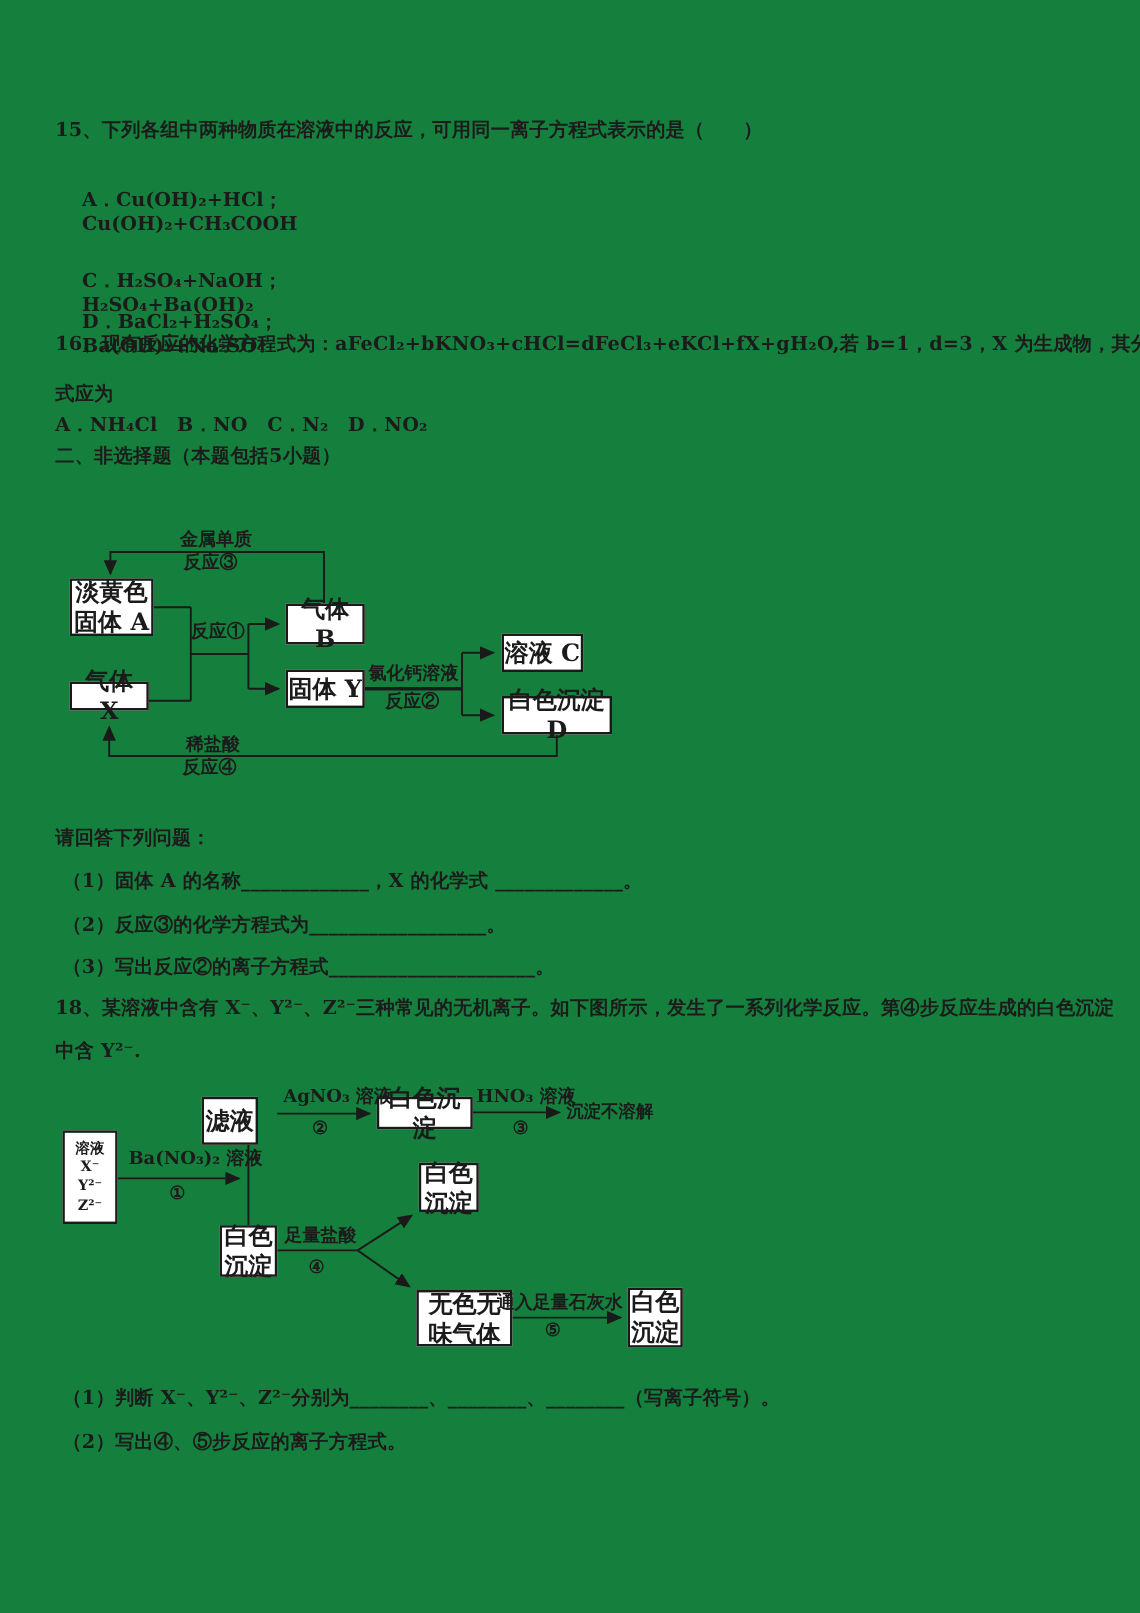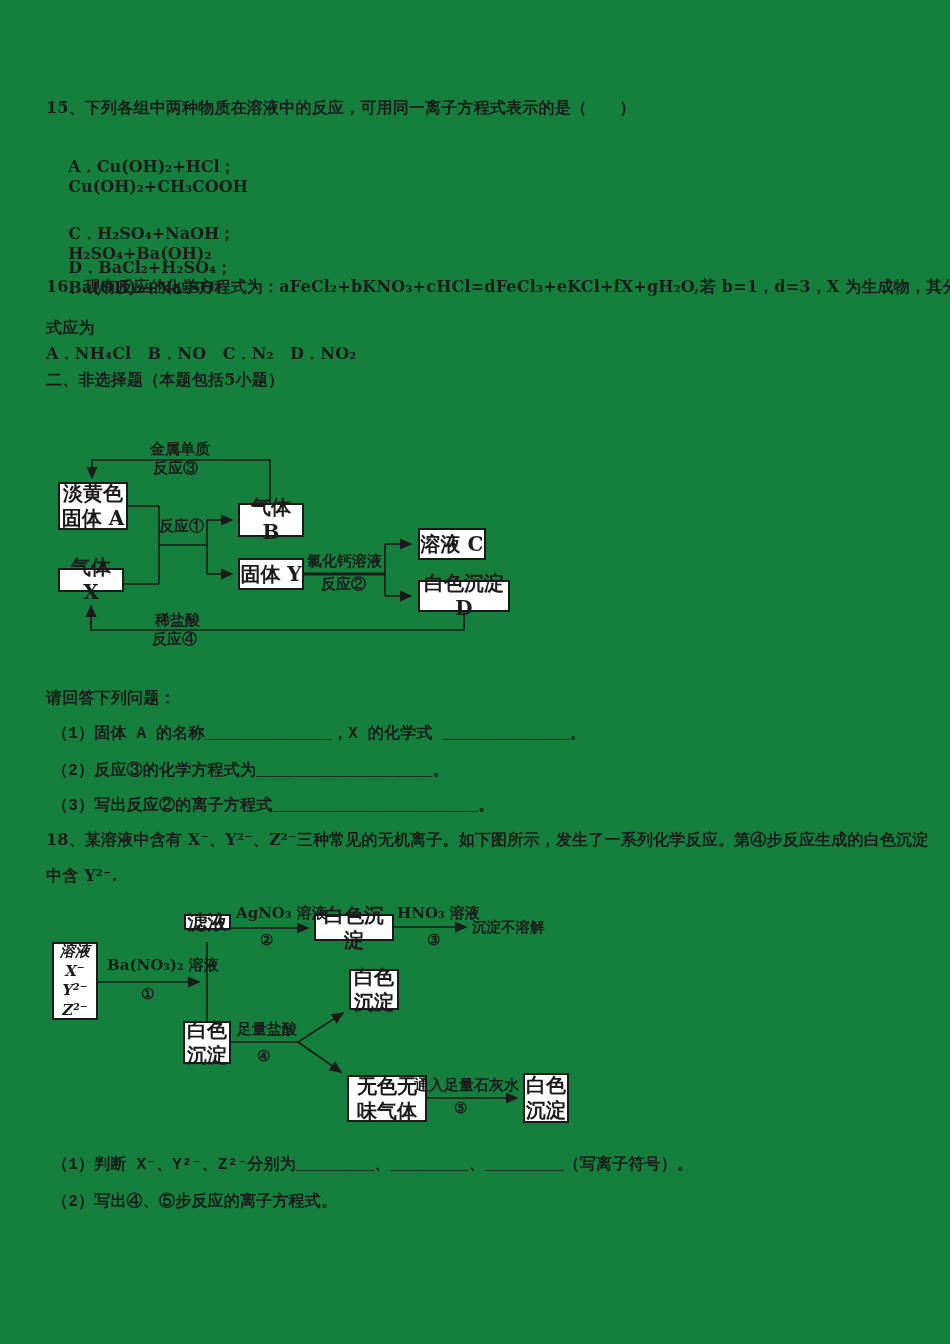--- a/index.html
+++ b/index.html
@@ -13,37 +13,37 @@
   }
   .line{
     position:absolute;
     left:46px;
     font-size:16px;
     line-height:20px;
     font-weight:600;
     white-space:pre;
     letter-spacing:0.2px;
   }
-  .sub{left:52px;font-family:Liberation Mono, monospace;}
+  .sub{left:52px;}
   .hdr{font-weight:700;}
   .opt{position:absolute;left:46px;font-size:16px;line-height:20px;font-weight:600;white-space:pre;}
   .opt-left{display:inline-block;width:132px;}
   .diagram{position:absolute;}
   .diagram svg{position:absolute;left:0;top:0;}
   .dbox{
     position:absolute;
     box-sizing:border-box;
     border:2px solid #1a1a1a;
     background:#ffffff;
     display:flex;align-items:center;justify-content:center;
     text-align:center;
     font-size:20px;font-weight:700;line-height:1.25;
     white-space:pre-line;
   }
-  .dbox.small{font-size:15px;line-height:1.3;font-style:italic;}
+  .dbox.small{font-size:12px;line-height:1.3;}
   .dlabel{
     position:absolute;
     font-size:15px;font-weight:700;
     white-space:pre;line-height:15px;
   }
   .dstep{font-size:15px;}
   .dtext{
     position:absolute;
     font-size:14.5px;font-weight:700;white-space:pre;line-height:16px;
   }
@@ -136,21 +136,21 @@
         <path d="M183 139 H250"></path>
         <path d="M250 139 L295 110" marker-end="url(#ar18)"></path>
         <path d="M250 139 L293 169" marker-end="url(#ar18)"></path>
         <path d="M363 195 H469" marker-end="url(#ar18)"></path>
       </g>
     </svg>
     <div class="dbox small" style="left:4px;top:39px;width:46px;height:78px">溶液
 X⁻
 Y²⁻
 Z²⁻</div>
-    <div class="dbox" style="left:136px;top:11px;width:47px;height:16px">滤液</div>
+    <div class="dbox" style="left:120px;top:11px;width:47px;height:40px">滤液</div>
     <div class="dbox" style="left:266px;top:11px;width:80px;height:27px">白色沉淀</div>
     <div class="dtext" style="left:424px;top:16px">沉淀不溶解</div>
     <div class="dbox" style="left:135px;top:118px;width:48px;height:43px">白色
 沉淀</div>
     <div class="dbox" style="left:301px;top:66px;width:50px;height:41px">白色
 沉淀</div>
     <div class="dbox" style="left:299px;top:172px;width:80px;height:47px">无色无
 味气体</div>
     <div class="dbox" style="left:475px;top:170px;width:46px;height:50px">白色
 沉淀</div>

